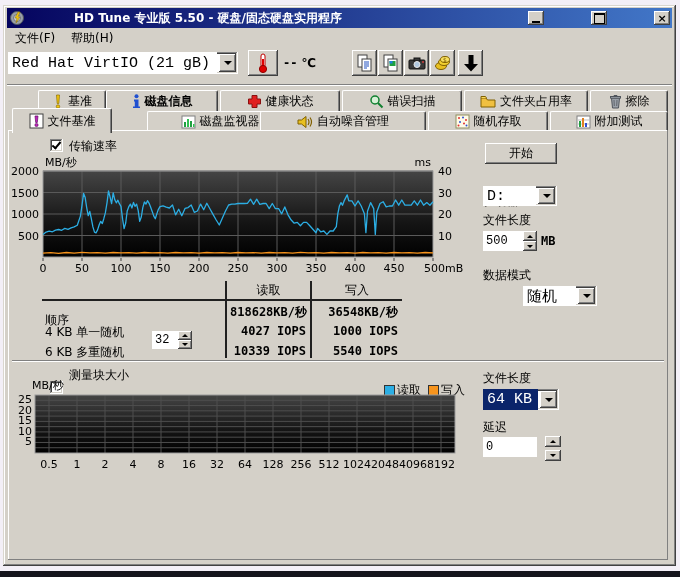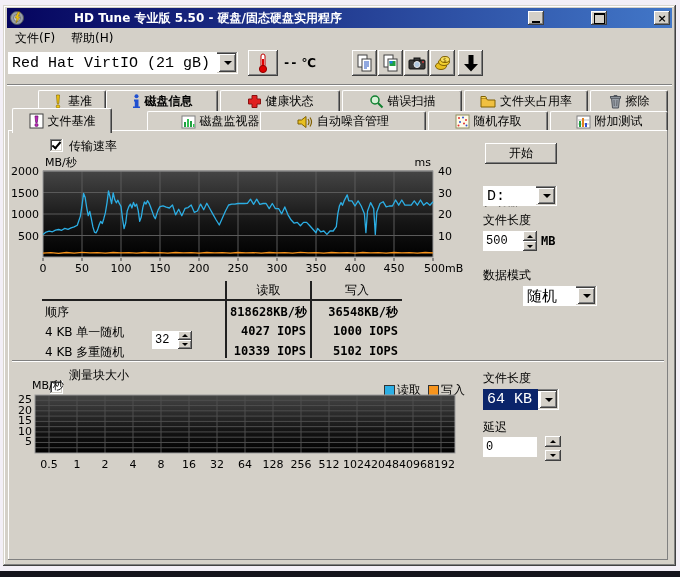--- a/index.html
+++ b/index.html
@@ -342,42 +342,42 @@
       <text x="35" y="11" text-anchor="start" font-size="11" fill="#000">MB/秒</text>
       <text x="421" y="11" text-anchor="end" font-size="11" fill="#000">ms</text>
     </svg>
 
   <div class="abs vline" style="left:225px;top:281px;width:2px;height:77px;"></div>
   <div class="abs vline" style="left:310px;top:281px;width:2px;height:77px;"></div>
   <div class="abs lbl" style="left:227px;top:282px;width:83px;text-align:center;">读取</div>
   <div class="abs lbl" style="left:312px;top:282px;width:90px;text-align:center;">写入</div>
   <div class="abs vline" style="left:42px;top:299px;width:360px;height:2px;"></div>
 
-  <div class="abs lbl" style="left:45px;top:304px;">顺序</div>
+  <div class="abs lbl" style="left:45px;top:312px;">顺序</div>
   <div class="abs val" style="left:230px;top:304px;width:76px;text-align:right;">818628KB/秒</div>
   <div class="abs val" style="left:314px;top:304px;width:84px;text-align:right;">36548KB/秒</div>
 
   <div class="abs lbl" style="left:45px;top:324px;">4 KB 单一随机</div>
   <div class="abs val" style="left:230px;top:324px;width:76px;text-align:right;">4027 IOPS</div>
   <div class="abs val" style="left:314px;top:324px;width:84px;text-align:right;">1000 IOPS</div>
 
-  <div class="abs lbl" style="left:45px;top:344px;">4 KB 多重随机</div>
+  <div class="abs lbl" style="left:45px;top:344px;">6 KB 多重随机</div>
   <div class="abs spin sunken" style="left:152px;top:331px;width:40px;height:18px;">
     <span class="edit" style="flex:1;">32</span>
     <span class="btncol">
       <span class="btn3d">
           <span class="arr-up-s"></span>
         </span>
       <span class="btn3d">
           <span class="arr-dn-s"></span>
         </span>
     </span>
   </div>
   <div class="abs val" style="left:230px;top:344px;width:76px;text-align:right;">10339 IOPS</div>
-  <div class="abs val" style="left:314px;top:344px;width:84px;text-align:right;">5102 IOPS</div>
+  <div class="abs val" style="left:314px;top:344px;width:84px;text-align:right;">5540 IOPS</div>
 
   <div class="abs groove" style="left:12px;top:360px;width:652px;"></div>
 
   <div class="abs cb sunken" style="left:50px;top:368px;"></div>
   <div class="abs lbl" style="left:69px;top:367px;">测量块大小</div>
 
   <div class="abs legend" style="left:384px;top:382px;">
     <span class="legsq" id="legsq-read" style="background: rgb(44, 174, 228);"></span>
     <span>读取</span>
     <span class="legsq" id="legsq-write" style="margin-left: 5px; background: rgb(247, 148, 29);"></span>

